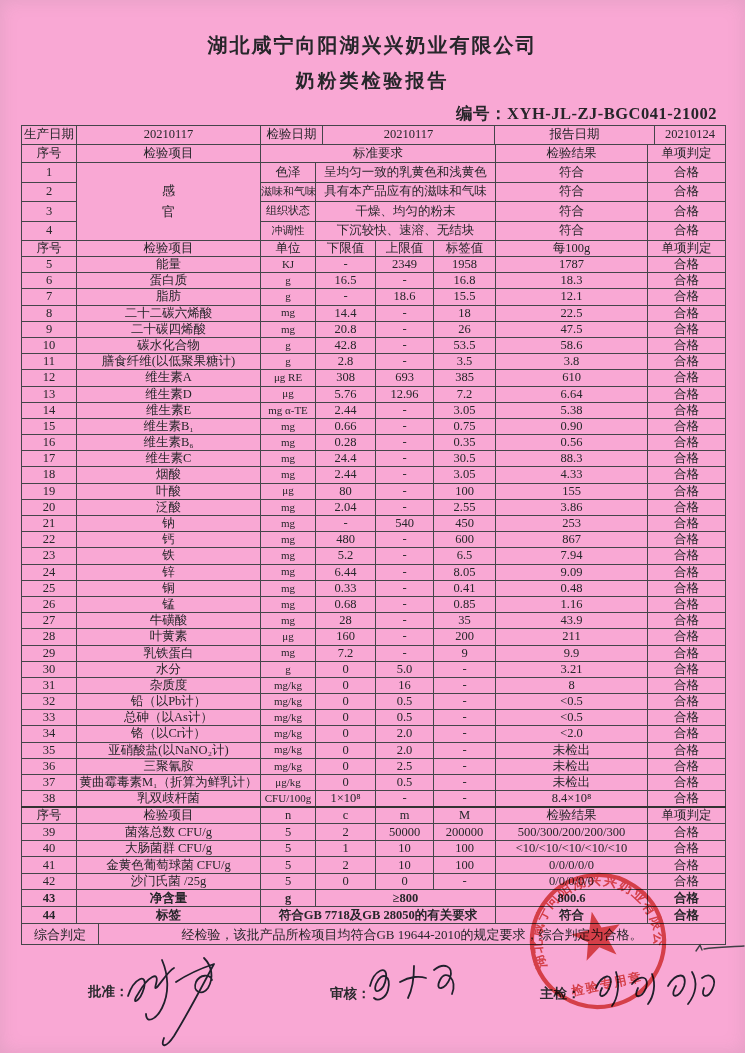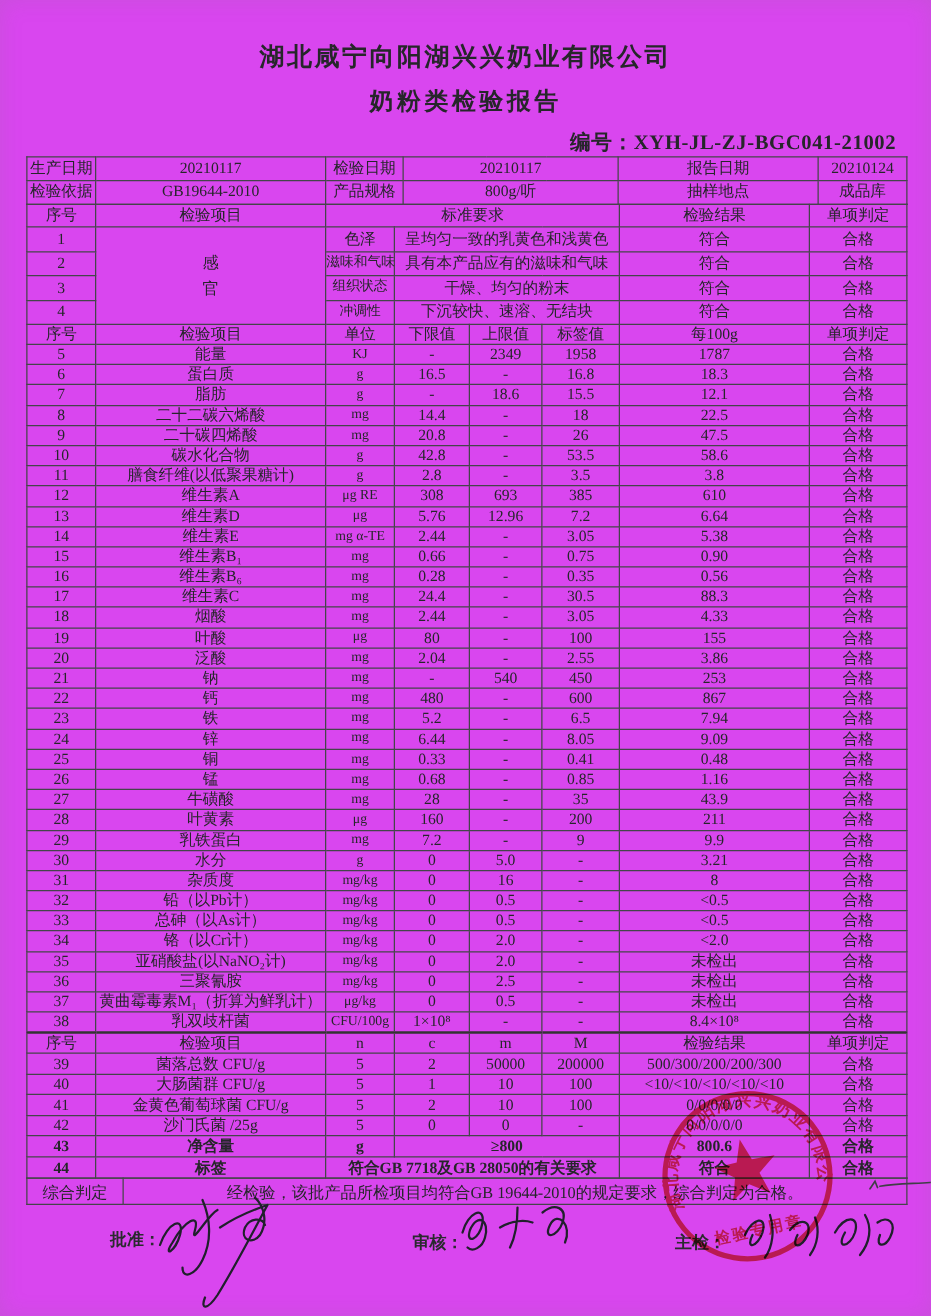--- a/index.html
+++ b/index.html
@@ -1,18 +1,18 @@
 <!DOCTYPE html>
 <html><head>
 <meta charset="utf-8">
 <style>
   html,body{margin:0;padding:0;}
   body{width:745px;height:1053px;background:#e9e9e7;}
   .page{
-    position:relative;width:745px;height:1053px;background:#d946ef;overflow:hidden;
+    position:relative;width:745px;height:1053px;background:#f9a8d4;overflow:hidden;
     font-family:"Liberation Serif","DejaVu Serif",serif;color:#26262a;
     box-shadow:inset 0 0 18px rgba(120,120,120,.18);
   }
   .title{text-align:center;font-size:20px;font-weight:bold;letter-spacing:2px;padding-top:32px;}
   .subtitle{text-align:center;font-size:19px;font-weight:bold;letter-spacing:3px;margin-top:9px;}
   .report-no{text-align:right;font-weight:bold;font-size:16.5px;padding-right:28px;margin-top:9px;letter-spacing:.5px;padding-left:39px;}
   table{border-collapse:collapse;table-layout:fixed;margin-left:21px;width:704px;background:transparent;}
   table{border:1.6px solid #38383c;}
   td{border:1px solid #45454a;text-align:center;vertical-align:middle;padding:0;
      font-size:12.5px;line-height:1.05;white-space:nowrap;overflow:visible;}
@@ -58,28 +58,20 @@
       </colgroup>
     <tbody>
       <tr>
         <td>生产日期</td>
         <td>20210117</td>
         <td>检验日期</td>
         <td colspan="3">20210117</td>
         <td>报告日期</td>
         <td>20210124</td>
       </tr>
-      <tr>
-        <td>检验依据</td>
-        <td>GB19644-2010</td>
-        <td>产品规格</td>
-        <td colspan="3">800g/听</td>
-        <td>抽样地点</td>
-        <td>成品库</td>
-      </tr>
     </tbody>
   </table>
 
   <table class="t2">
     <colgroup>
         <col style="width:55px">
         <col style="width:184px">
         <col style="width:55px">
         <col style="width:60px">
         <col style="width:58px">

